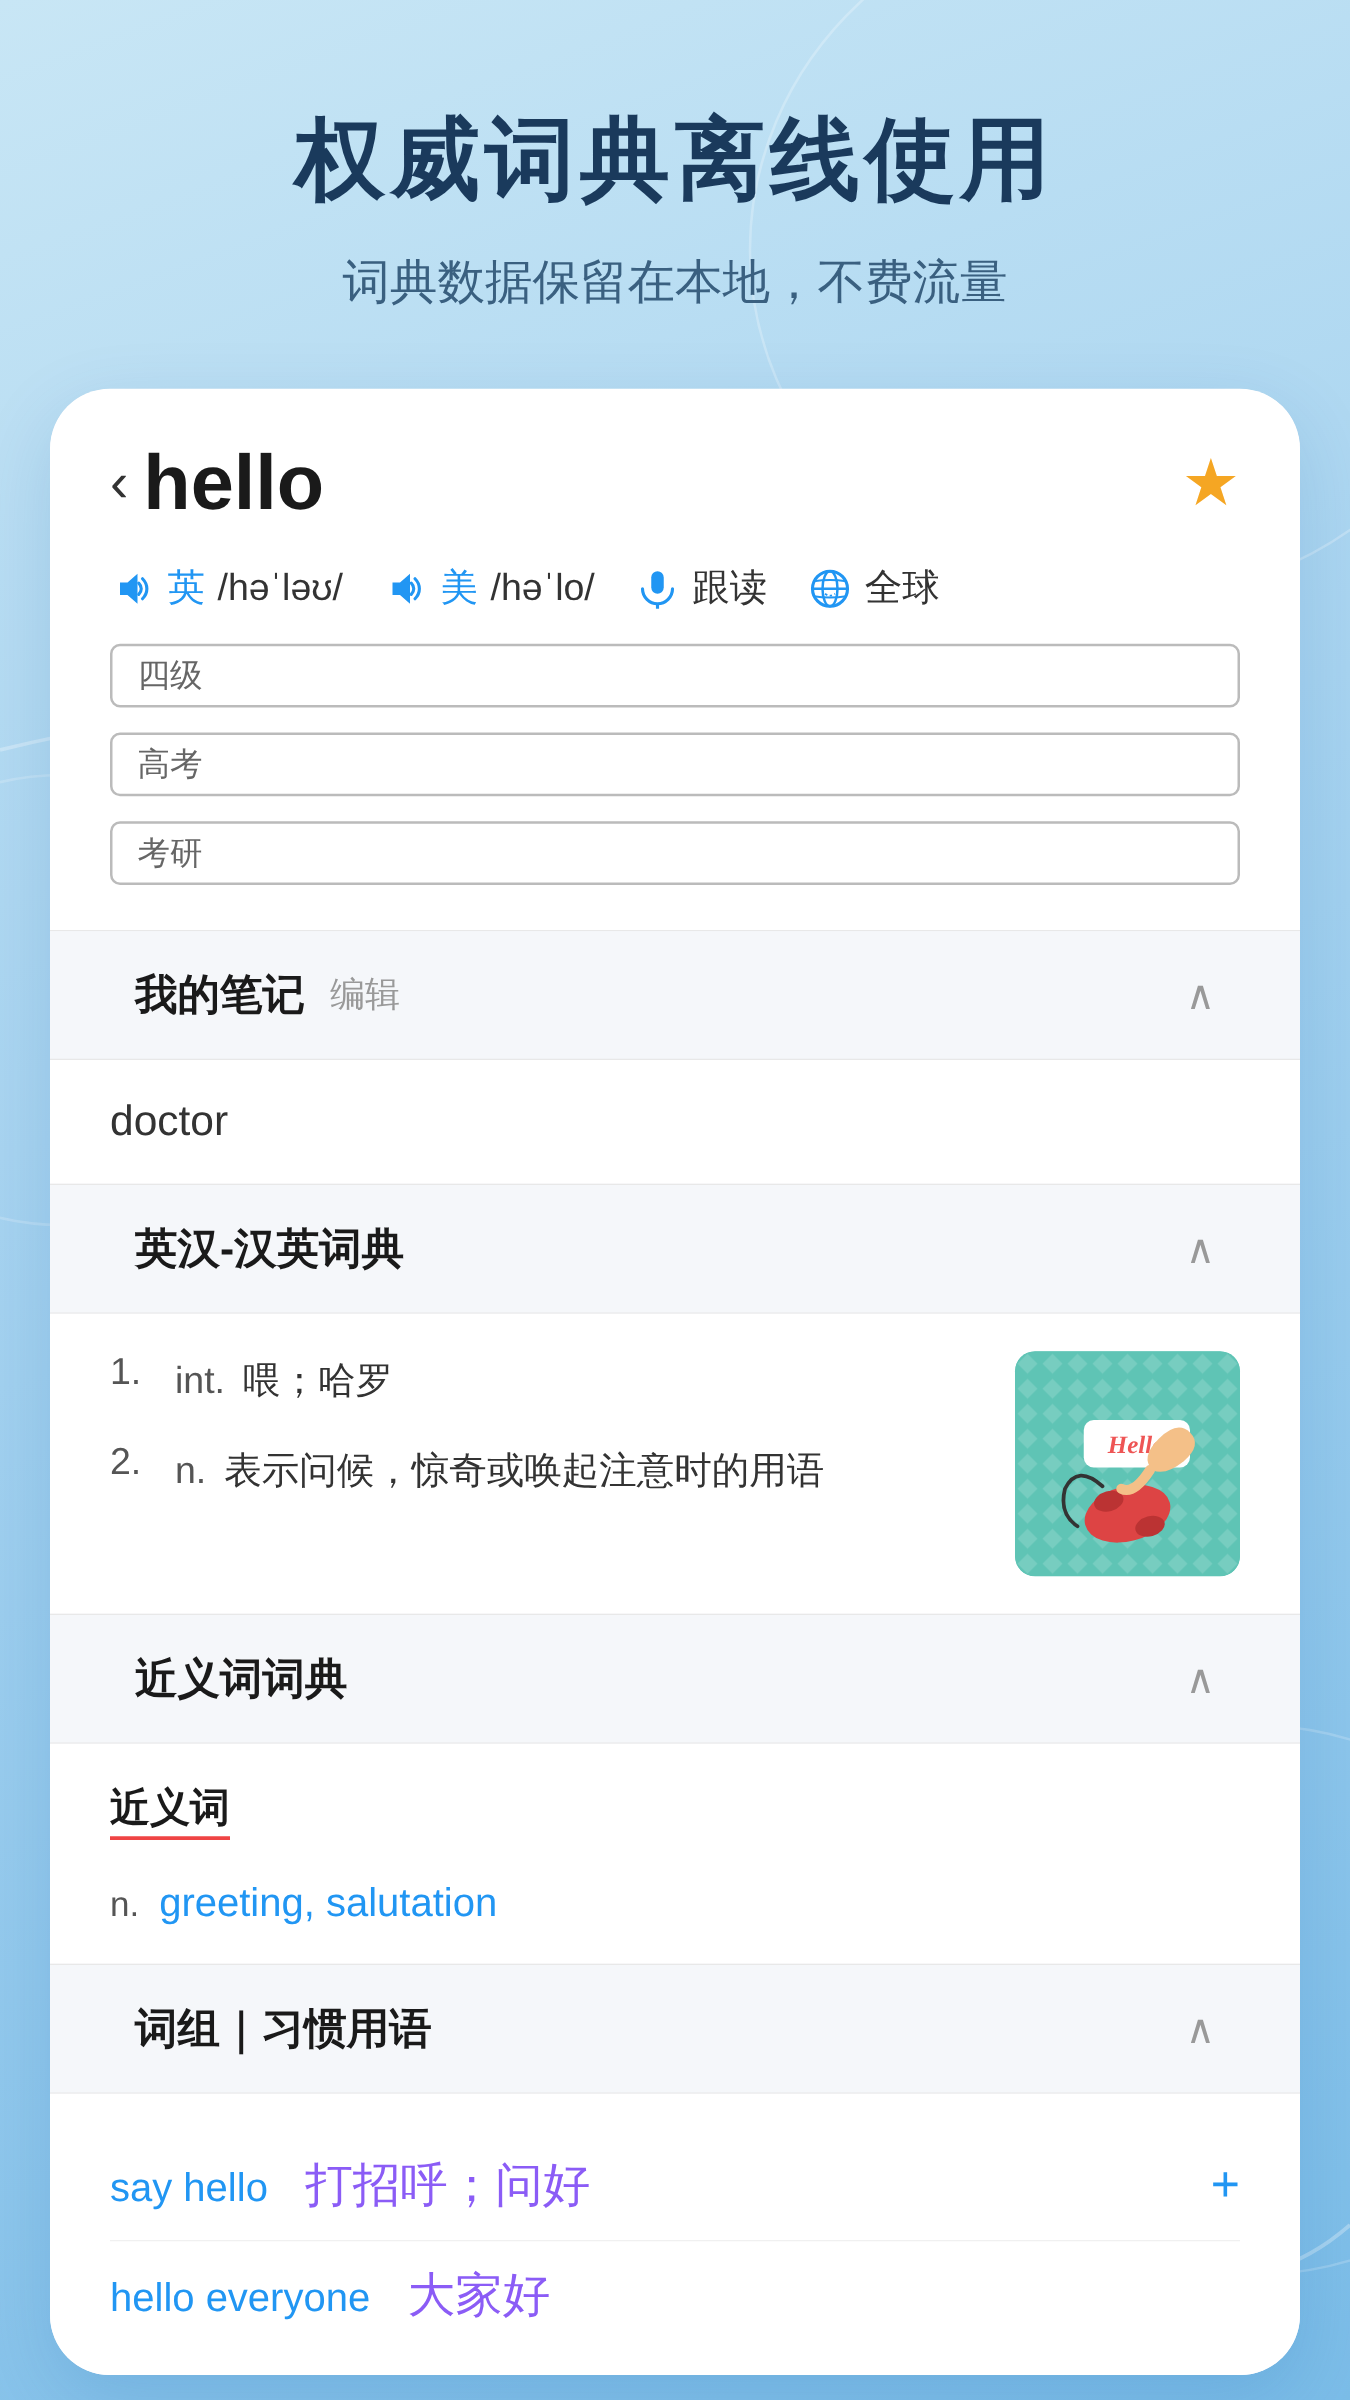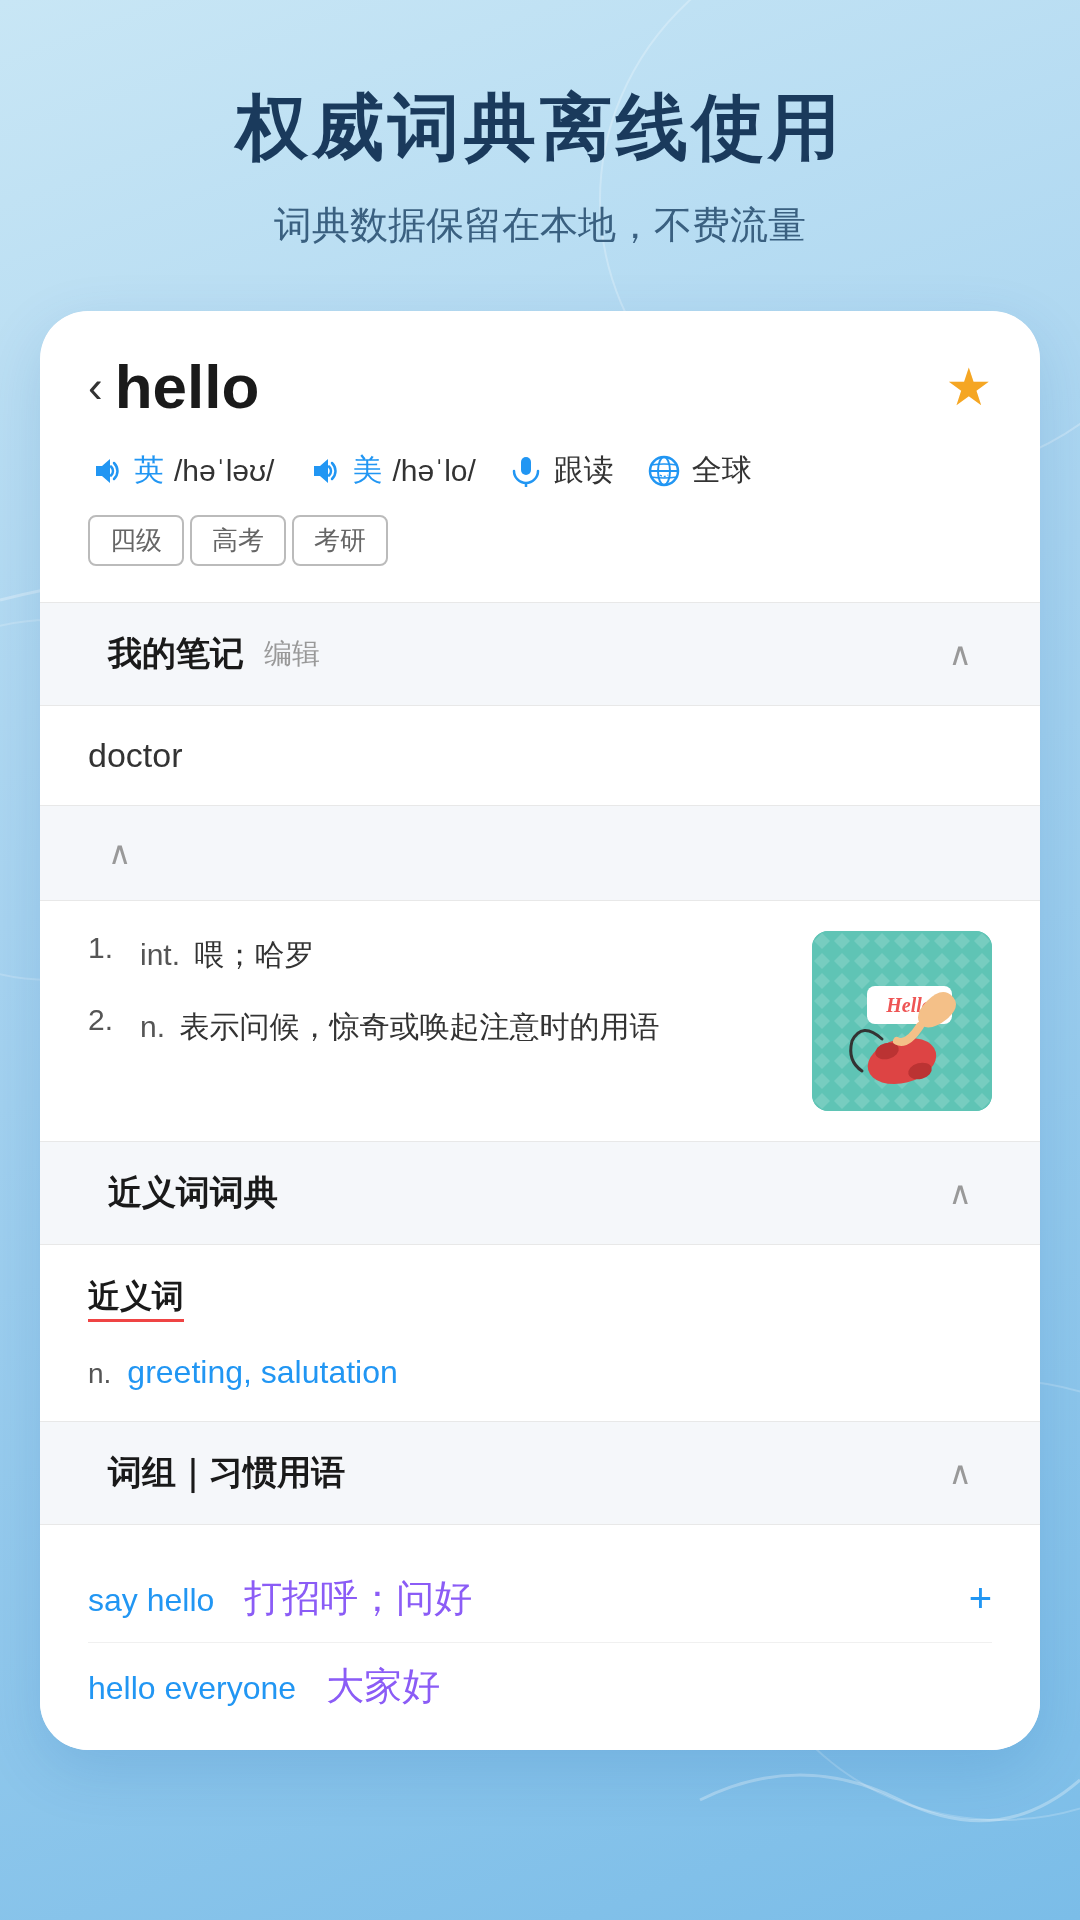--- a/index.html
+++ b/index.html
@@ -117,21 +117,22 @@
       gap: 10px;
     }
     .follow-label {
       font-size: 30px;
       color: #333;
     }
 
     
     .tags-row {
       display: flex;
-      gap: 6px;
+      gap: 20px;
+      flex-direction: column;
     }
     .tag {
       border: 2px solid #bbb;
       border-radius: 8px;
       padding: 6px 20px;
       font-size: 26px;
       color: #666;
     }
 
     
@@ -370,20 +371,21 @@
 
   <div class="section-divider"></div>
 
   <div class="section-content">
     <span class="note-text">doctor</span>
   </div>
 
   <div class="section-divider"></div>
 
   <div class="section-header">
+    <span class="section-title">英汉-汉英词典</span>
     <span class="chevron-up">∧</span>
   </div>
 
   <div class="section-divider"></div>
 
   <div class="dict-content">
     <div class="dict-definitions">
       <div class="dict-item">
         <span class="dict-num">1.</span>
         <span class="dict-def">

